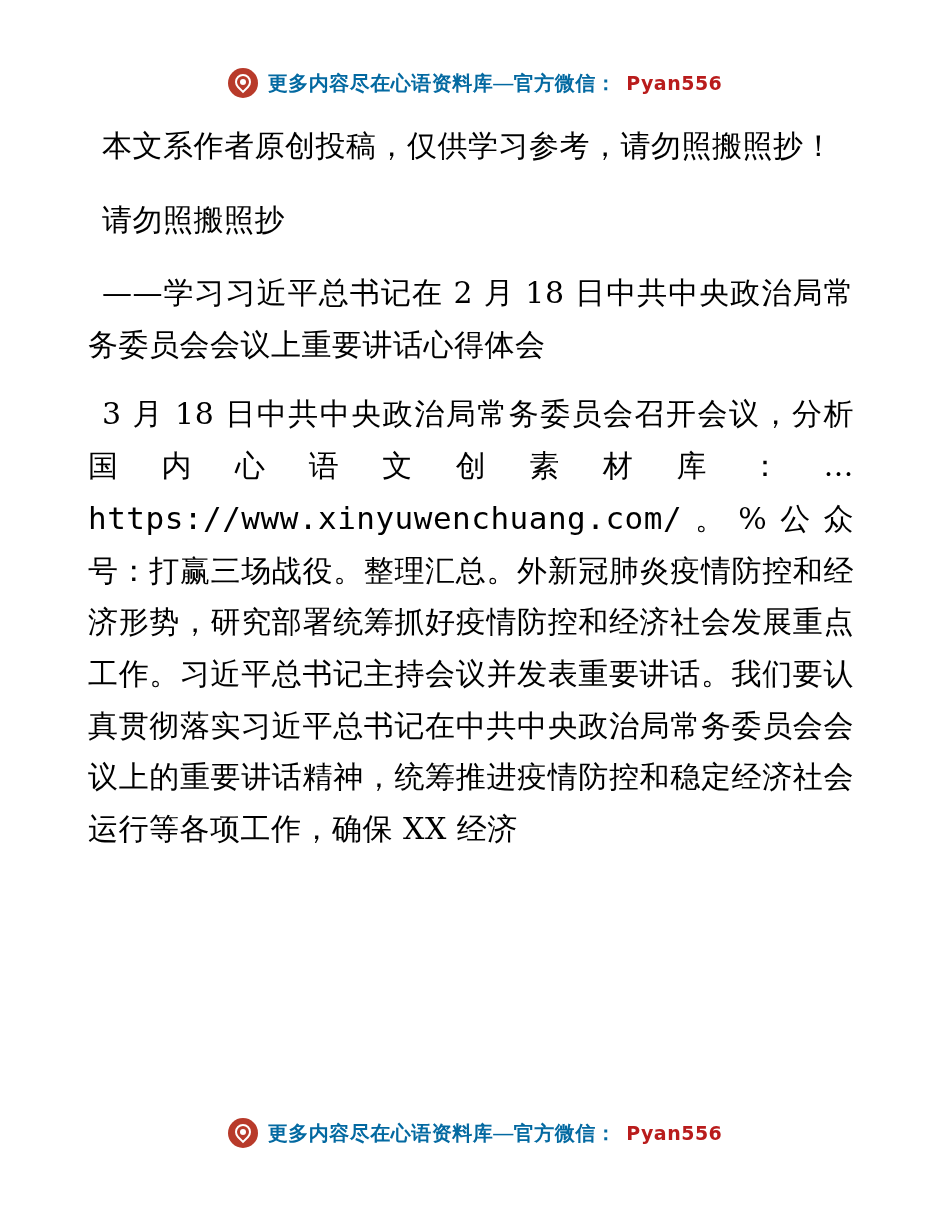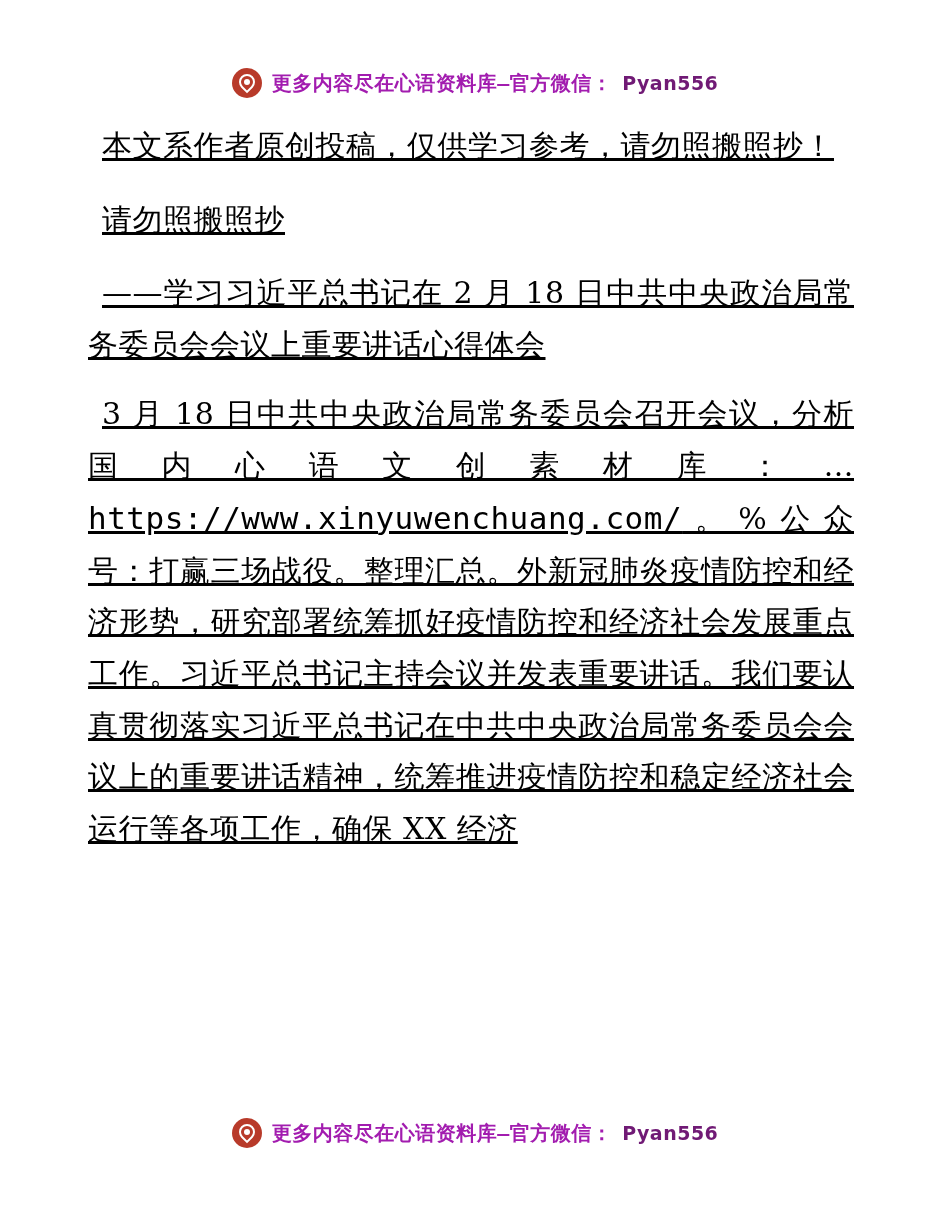--- a/index.html
+++ b/index.html
@@ -63,50 +63,49 @@
     content: "";
     position: absolute;
     left: 12px;
     top: 11px;
     width: 6px;
     height: 6px;
     background: #ffffff;
     border-radius: 50%;
   }
   .wm-text {
-    font-family: Liberation Mono, monospace;
+    font-family: Liberation Serif, serif;
     font-size: 20px;
     font-weight: bold;
-    color: #a21caf;
+    color: #0369a1;
     letter-spacing: 0.5px;
   }
   .wm-sub {
     font-family: "DejaVu Sans", "Liberation Sans", sans-serif;
     font-size: 19px;
     font-weight: bold;
-    color: #701a75;
+    color: #b91c1c;
     letter-spacing: 0.5px;
   }
 
   
   .doc-body {
     position: absolute;
     left: 88px;
     top: 120px;
     width: 774px;
   }
 
   .para {
     font-size: 30px;
     line-height: 1.72;
     text-align: justify;
     text-justify: inter-ideograph;
     margin: 0 8px 10px 0;
     letter-spacing: 0.5px;
-    text-decoration: underline;
   }
   .para.indent { text-indent: 14px; }
   .para.gap-lg { margin-bottom: 22px; }
   .para.gap-md { margin-bottom: 18px; }
 
   .mono {
     font-family: "DejaVu Sans Mono", "Liberation Mono", monospace;
     font-size: 31px;
   }
 </style>

